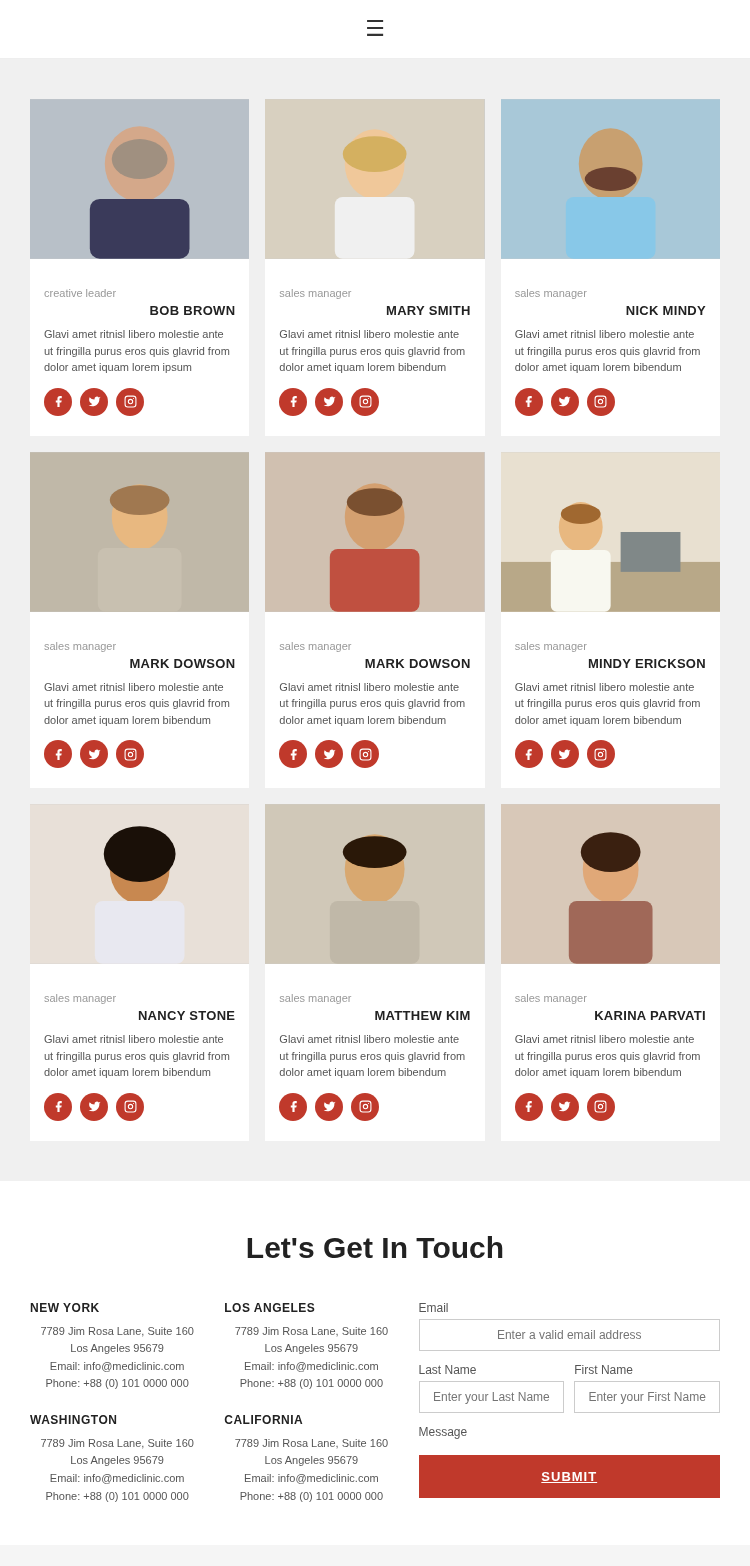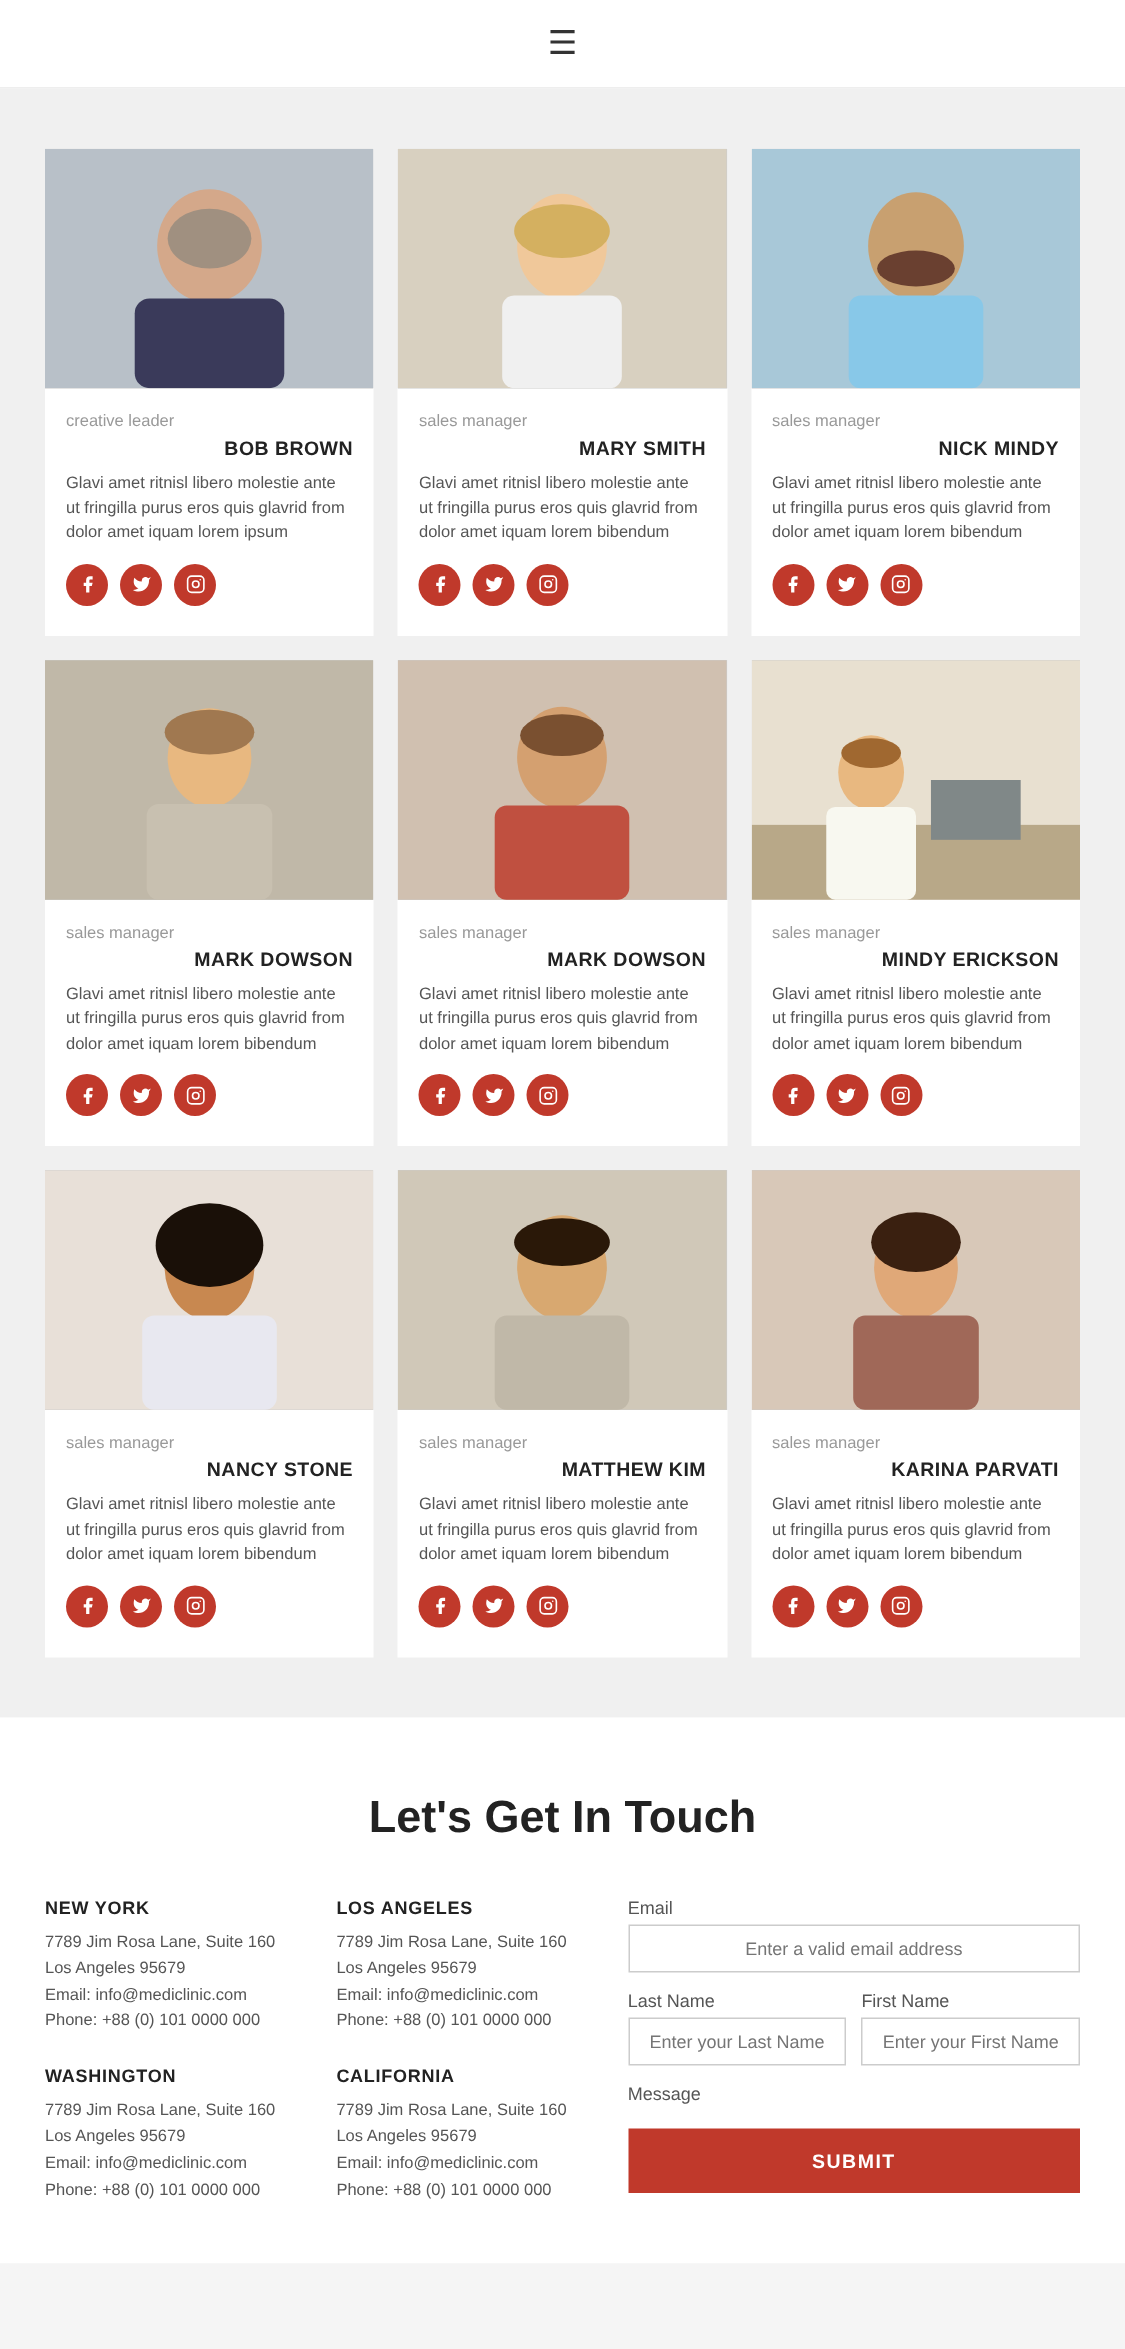--- a/index.html
+++ b/index.html
@@ -38,21 +38,21 @@
     .card-img-placeholder {
       width: 100%;
       height: 160px;
       background: #ccc;
       display: flex;
       align-items: center;
       justify-content: center;
       overflow: hidden;
     }
     .card-body {
-      padding: 16px 14px 0 14px;
+      padding: 28px 14px 0 14px;
     }
     .card-role {
       font-size: 11px;
       color: #999;
       margin-bottom: 4px;
     }
     .card-name {
       font-size: 13px;
       font-weight: 700;
       color: #222;
@@ -121,20 +121,21 @@
       font-size: 12px;
       font-weight: 700;
       color: #222;
       margin-bottom: 8px;
       letter-spacing: 0.5px;
     }
     .address-block p {
       font-size: 11px;
       color: #555;
       line-height: 1.6;
+      text-align: center;
     }
     .contact-form {
       width: 45%;
     }
     .form-group {
       margin-bottom: 12px;
     }
     .form-group label {
       display: block;
       font-size: 12px;
@@ -165,20 +166,21 @@
       width: 100%;
       background: #c0392b;
       color: #fff;
       border: none;
       padding: 14px;
       font-size: 13px;
       font-weight: 700;
       letter-spacing: 1px;
       cursor: pointer;
       margin-top: 4px;
+      text-decoration: underline;
     }
   </style>
 </head>
 <body>
 
 <header class="header">
   <span class="hamburger-icon">☰</span>
 </header>
 
 <section class="team-section">

